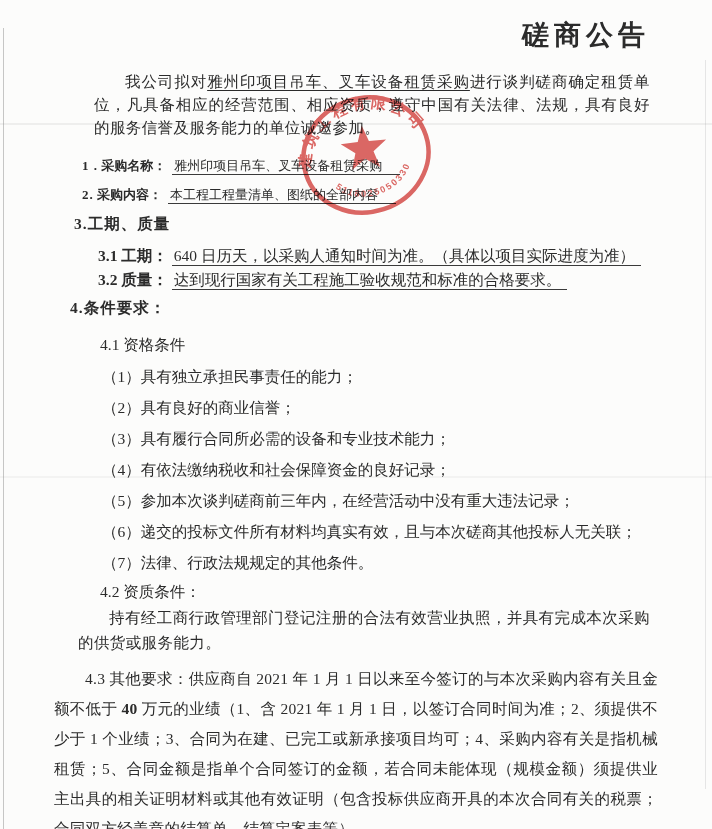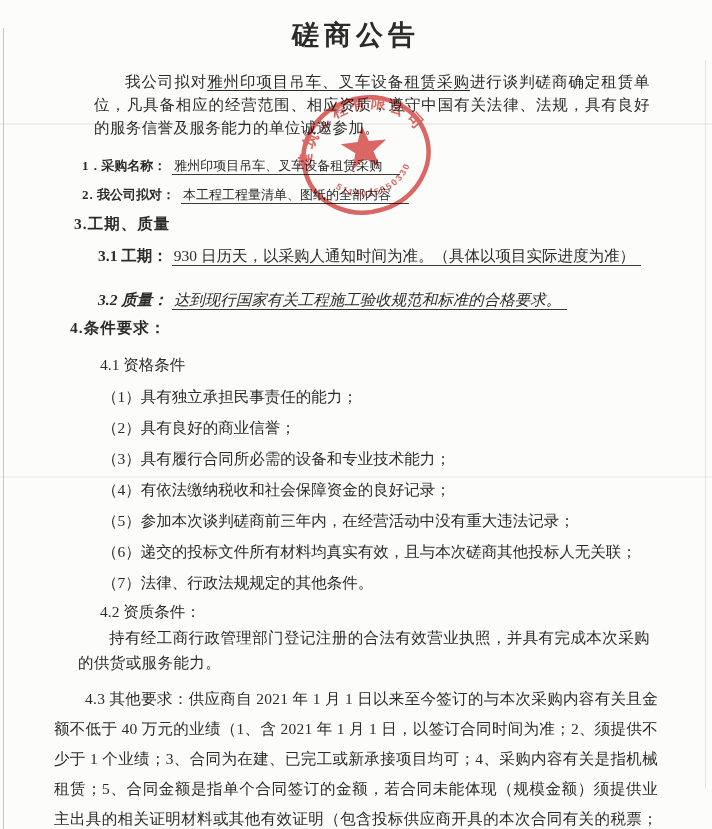--- a/index.html
+++ b/index.html
@@ -19,21 +19,21 @@
   
   .scan-line-left{position:absolute;left:3px;top:28px;bottom:0;width:1px;background:rgba(110,110,110,.38);}
   .scan-line-right{position:absolute;right:6px;top:60px;bottom:40px;width:1px;background:rgba(150,150,150,.22);}
   .scan-streak{position:absolute;left:0;right:0;height:2px;background:rgba(140,140,140,.12);}
   .content{
     position:relative;
     padding:10px 62px 0 62px;
     z-index:1;
   }
   .doc-title{
-    text-align:center;
+    text-align:right;
     font-size:27px;
     font-weight:bold;
     letter-spacing:5px;
     line-height:38px;
     margin:6px 0 16px 0;
   }
   .intro{
     font-size:15.5px;
     line-height:23px;
     text-align:justify;
@@ -51,40 +51,40 @@
   .kv-num{font-weight:bold;letter-spacing:1px;}
   .kv-label{font-weight:bold;margin-right:6px;}
   .kv-value{
     border-bottom:1px solid #3a3a3a;
     padding:0 18px 1px 2px;
   }
   .h-sec{font-size:15.5px;font-weight:bold;line-height:22px;}
   .h3{margin:7px 0 8px 12px;letter-spacing:1px;}
   .sub-line{font-size:15.5px;line-height:24px;margin-left:36px;white-space:nowrap;}
   .sub31{margin-top:9px;}
-  .sub32{margin-top:20px;font-style:italic;}
+  .sub32{margin-top:0;}
   .sub-label{font-weight:bold;margin-right:4px;}
   .sub-value{
     border-bottom:1px solid #3a3a3a;
     padding:0 6px 1px 2px;
   }
   .h4{margin:5px 0 0 8px;letter-spacing:1px;}
   .h41{font-size:15.5px;line-height:22px;margin:15px 0 0 38px;}
   .qual{font-size:15.5px;line-height:20px;margin:11px 0 0 40px;}
   .h42{font-size:15.5px;line-height:20px;margin:9px 0 0 38px;}
   .body42{
     font-size:15.5px;line-height:25px;margin-top:3px;
     text-indent:2em;text-align:justify;letter-spacing:.4px;
   }
   .sec43{
     font-size:15.5px;line-height:30px;
     width:604px;margin:9px 0 0 -8px;
     text-indent:2em;text-align:justify;letter-spacing:.3px;
   }
-  .b{font-weight:normal;}
+  .b{font-weight:bold;}
   
   .seal{
     position:absolute;
     left:291px;top:85px;
     width:150px;height:140px;
     transform:rotate(-18deg);
     mix-blend-mode:multiply;
     opacity:.88;
     z-index:2;
     pointer-events:none;
@@ -121,28 +121,28 @@
 
     <p class="intro"><span>我公司拟对</span><span class="u">雅州印项目吊车、叉车设备租赁采购</span><span>进行谈判磋商确定租赁单位，凡具备相应的经营范围、相应资质，遵守中国有关法律、法规，具有良好的服务信誉及服务能力的单位诚邀参加。</span></p>
 
     <div class="kv-items">
       <div class="kv-row">
         <span class="kv-num">1 .</span>
         <span class="kv-label">采购名称：</span><span class="kv-value">雅州印项目吊车、叉车设备租赁采购</span>
       </div>
       <div class="kv-row">
         <span class="kv-num">2.</span>
-        <span class="kv-label">我公司拟对：</span><span class="kv-value">本工程工程量清单、图纸的全部内容</span>
+        <span class="kv-label">采购内容：</span><span class="kv-value">本工程工程量清单、图纸的全部内容</span>
       </div>
     </div>
 
     <div class="h-sec h3">3.工期、质量</div>
 
     <div class="sub-line sub31">
-      <span class="sub-label">3.1 工期：</span><span class="sub-value">930 日历天，以采购人通知时间为准。（具体以项目实际进度为准）</span>
+      <span class="sub-label">3.1 工期：</span><span class="sub-value">640 日历天，以采购人通知时间为准。（具体以项目实际进度为准）</span>
     </div>
     <div class="sub-line sub32">
       <span class="sub-label">3.2 质量：</span><span class="sub-value">达到现行国家有关工程施工验收规范和标准的合格要求。</span>
     </div>
 
     <div class="h-sec h4">4.条件要求：</div>
 
     <div class="h41">4.1 资格条件</div>
 
     <div class="qual">（1）具有独立承担民事责任的能力；</div>

